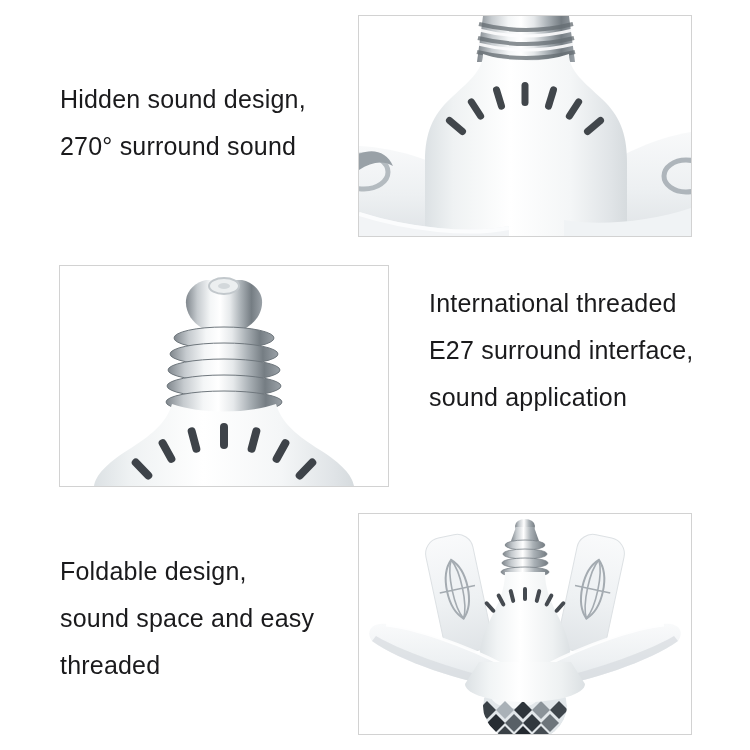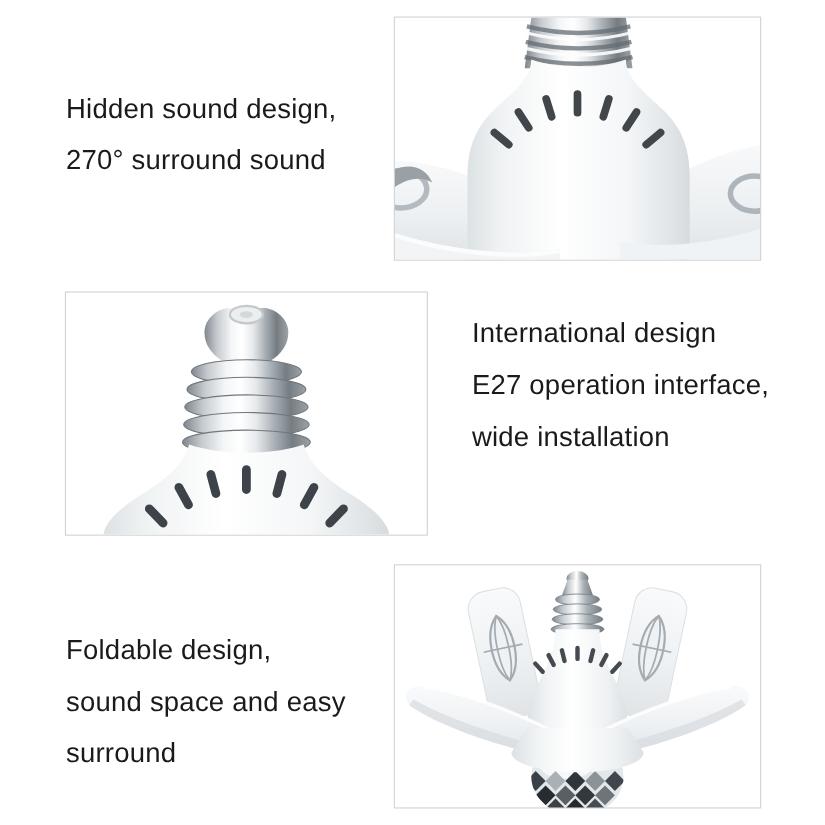--- a/index.html
+++ b/index.html
@@ -29,21 +29,21 @@
     background: #ffffff;
   }
   .photo-box svg { display: block; width: 100%; height: 100%; }
 
   .tb-1 { left: 60px;  top: 76px;  }
   .box-1 { left: 358px; top: 15px;  width: 334px; height: 222px; }
 
   .box-2 { left: 59px;  top: 265px; width: 330px; height: 222px; }
   .tb-2 { left: 429px; top: 280px; }
 
-  .tb-3 { left: 60px;  top: 568px; }
+  .tb-3 { left: 60px;  top: 548px; }
   .box-3 { left: 358px; top: 513px; width: 334px; height: 222px; }
 </style>
 </head>
 <body>
 
 <div class="canvas">
 
   <div class="text-block tb-1">
     <p>Hidden sound design,</p>
     <p>270° surround sound</p>
@@ -162,29 +162,29 @@
           <rect x="-4" y="-13" width="8" height="26" rx="4" transform="translate(164,170)"></rect>
           <rect x="-4" y="-13" width="8" height="26" rx="4" transform="translate(194,174) rotate(15)"></rect>
           <rect x="-4" y="-13" width="8" height="26" rx="4" transform="translate(221,185) rotate(29)"></rect>
           <rect x="-4" y="-13" width="8" height="26" rx="4" transform="translate(246,203) rotate(44)"></rect>
         </g>
       </g>
     </svg>
   </figure>
 
   <div class="text-block tb-2">
-    <p>International design</p>
-    <p>E27 operation interface,</p>
-    <p>wide installation</p>
+    <p>International threaded</p>
+    <p>E27 surround interface,</p>
+    <p>sound application</p>
   </div>
 
   <div class="text-block tb-3">
     <p>Foldable design,</p>
     <p>sound space and easy</p>
-    <p>surround</p>
+    <p>threaded</p>
   </div>
 
   <figure class="photo-box box-3" aria-label="Fan blade LED bulb with four foldable blades and faceted diffuser">
     <svg viewBox="0 0 332 220" aria-hidden="true">
       <defs>
         <linearGradient id="bMetal" x1="0" y1="0" x2="1" y2="0">
           <stop offset="0" stop-color="#80878d"></stop>
             <stop offset="0.2" stop-color="#c6cbcf"></stop>
           <stop offset="0.45" stop-color="#ffffff"></stop>
             <stop offset="0.7" stop-color="#aab1b6"></stop>

